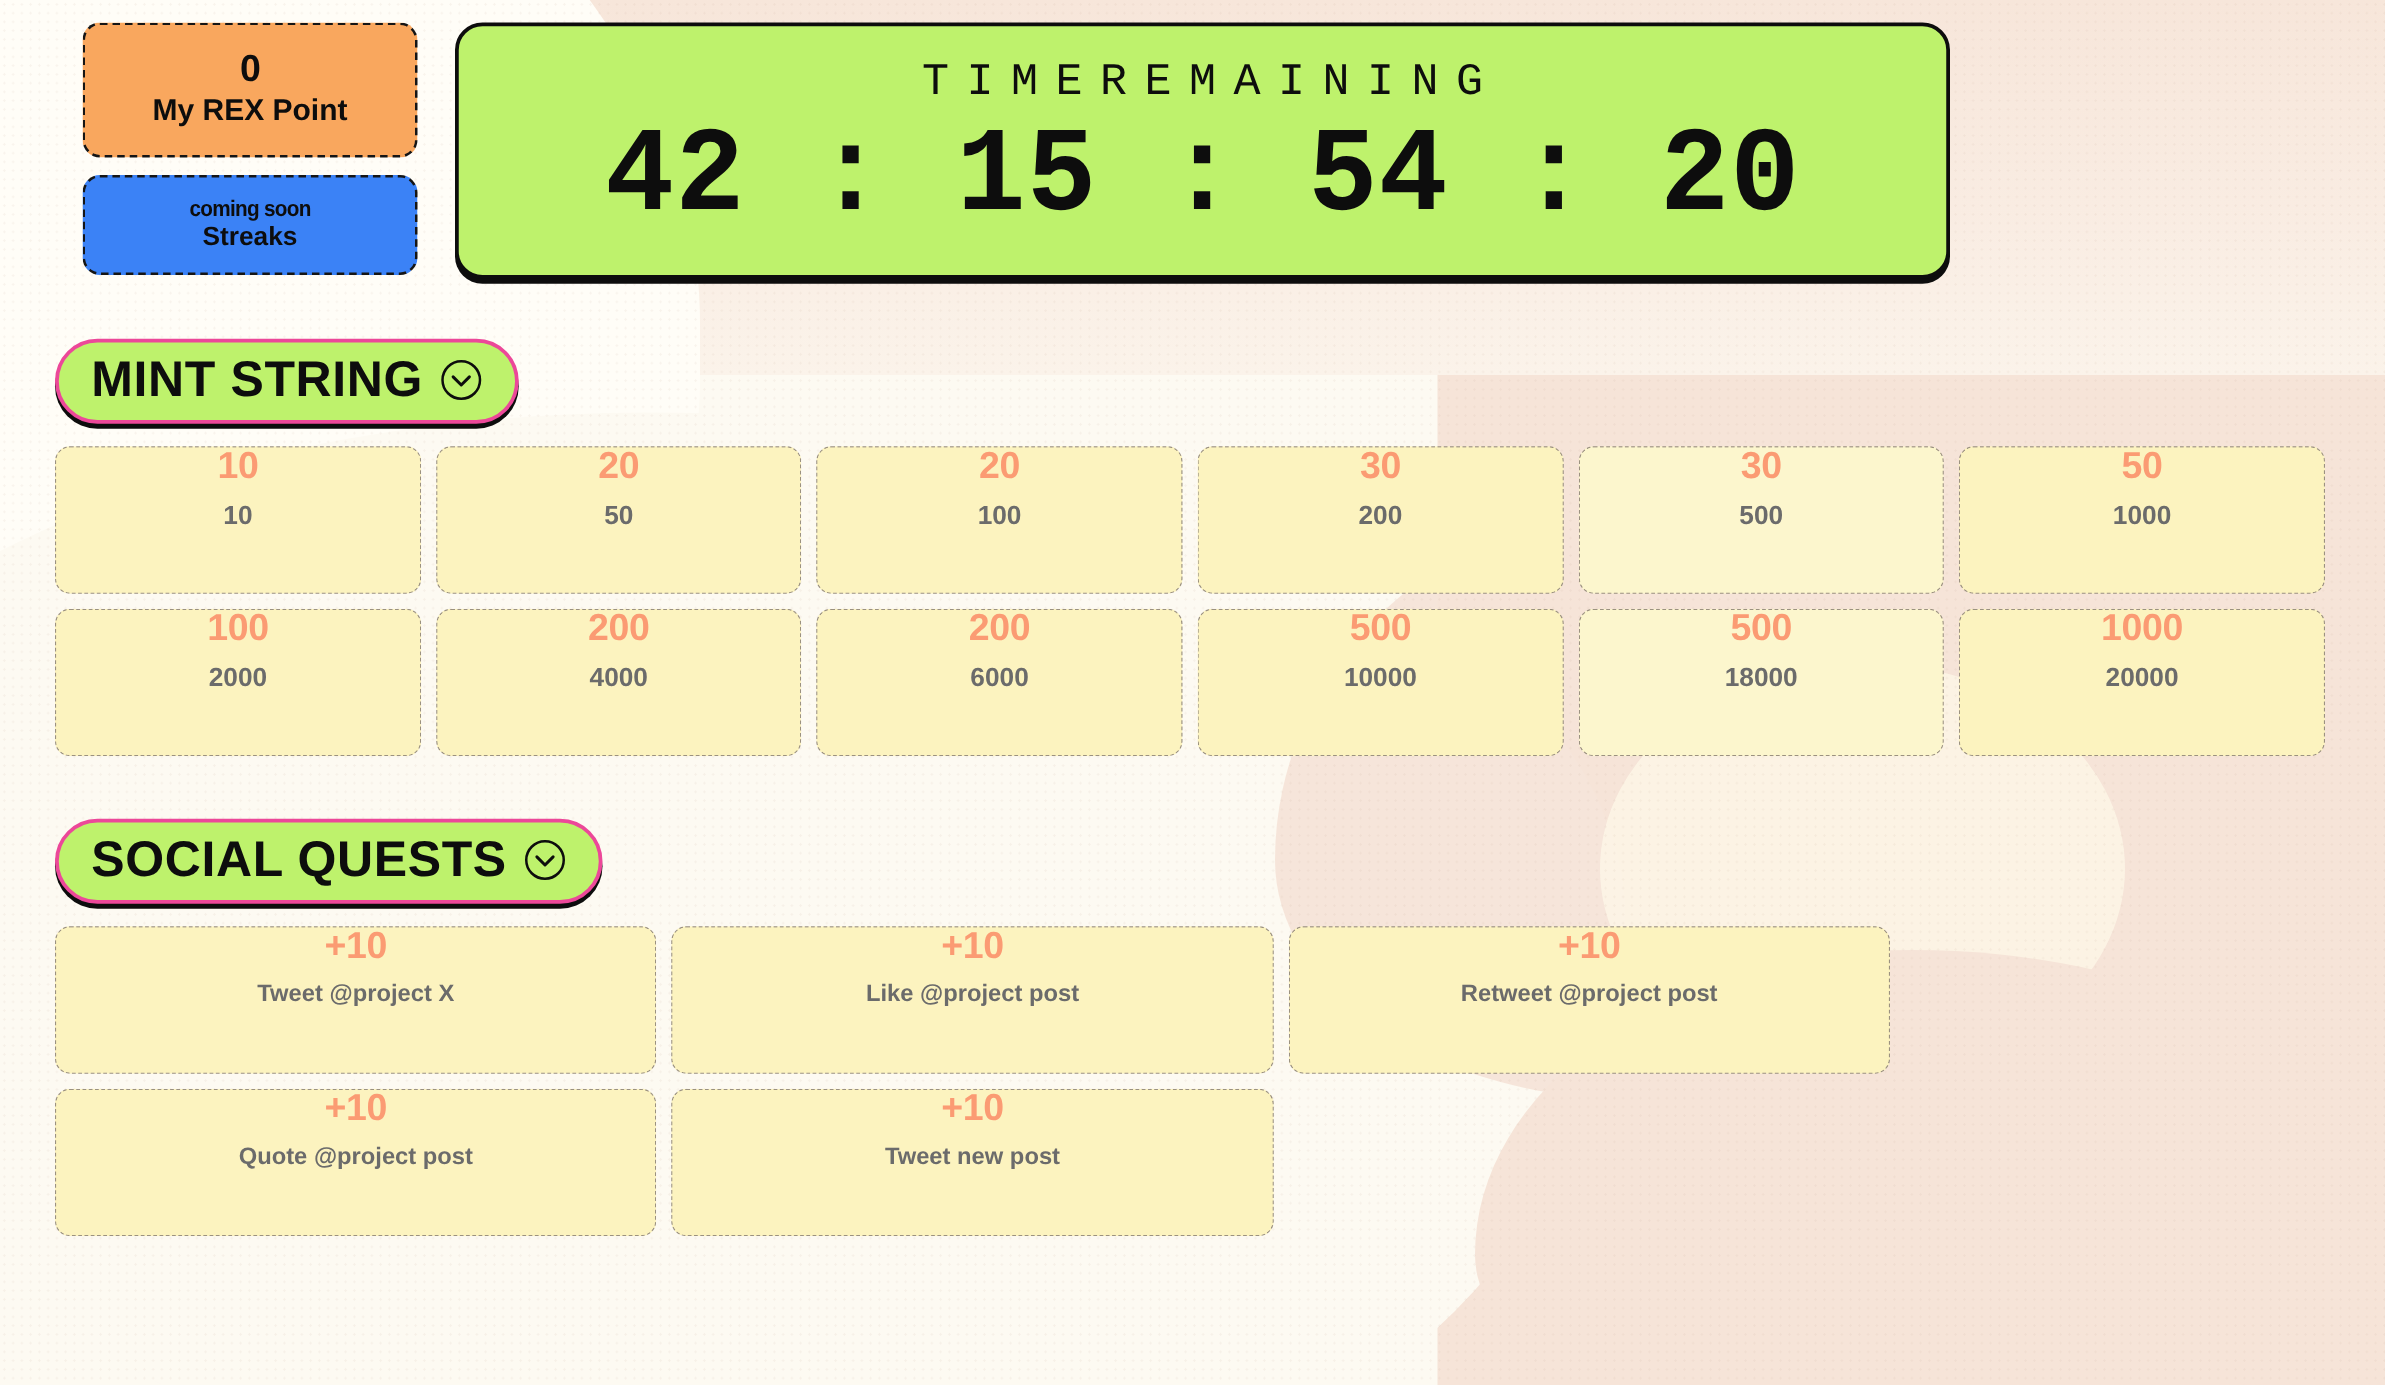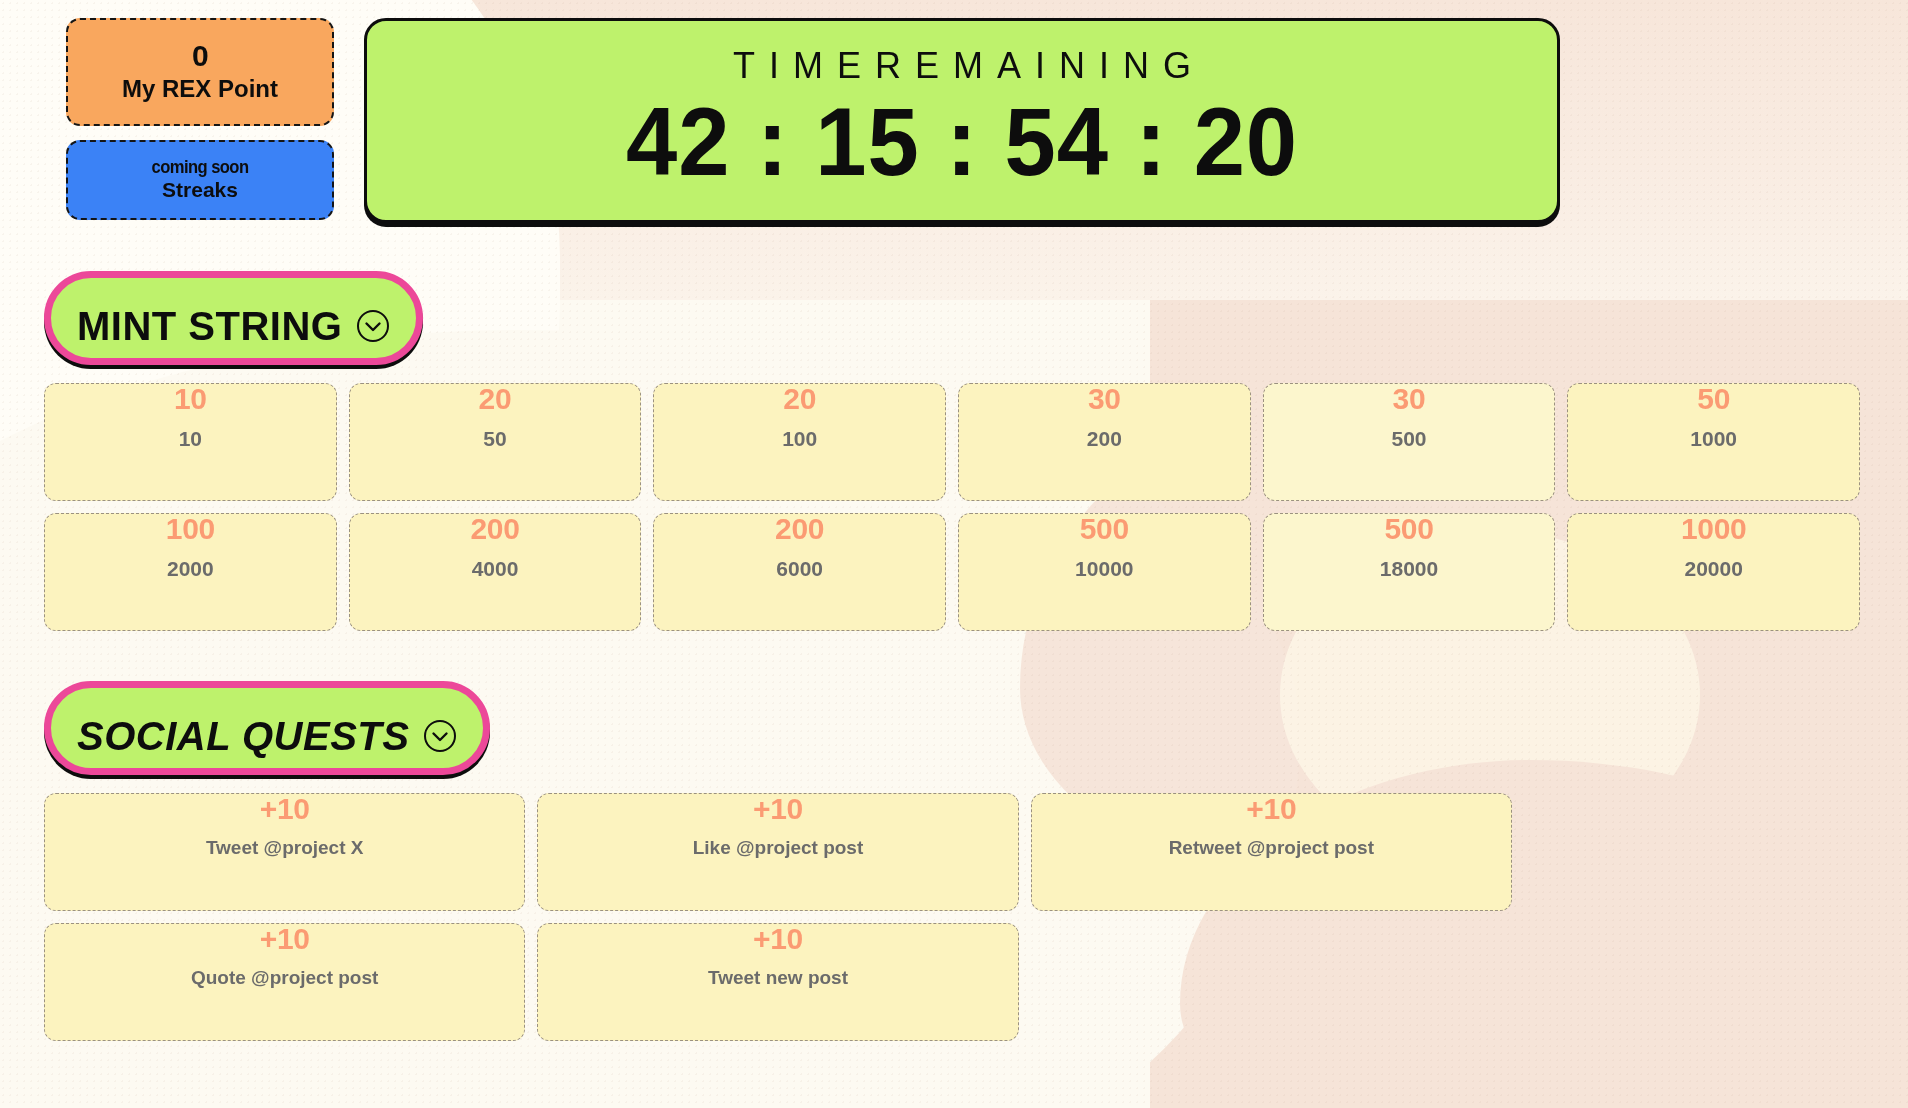--- a/index.html
+++ b/index.html
@@ -164,20 +164,21 @@
     color: #0d0d0d;
     margin-top: 1px;
   }
 
   .timer-col {
     flex: 1 1 auto;
     display: flex;
     flex-direction: column;
     gap: 16px;
     max-width: 1196px;
+    font-family: Liberation Mono, monospace;
   }
 
   .timer-box {
     background: #bef26c;
     border: 3px solid #0d0d0d;
     border-radius: 22px;
     height: 205px;
     display: flex;
     flex-direction: column;
     align-items: center;
@@ -215,42 +216,42 @@
     font-weight: 700;
     color: #0d0d0d;
   }
 
   
   .section-head {
     display: inline-flex;
     align-items: center;
     gap: 14px;
     background: #bef26c;
-    border: 7px solid #ec4899;
+    border: 3px solid #ec4899;
     border-radius: 999px;
-    padding: 28px 26px 12px;
+    padding: 10px 26px 12px;
     box-shadow: 0 4px 0 #0d0d0d;
   }
   .section-head .title {
     font-size: 40px;
     font-weight: 800;
     color: #0d0d0d;
     letter-spacing: .5px;
     line-height: 1;
   }
   .chev {
     width: 34px;
     height: 34px;
     flex: 0 0 34px;
     display: block;
   }
 
   .section-wrap { padding-left: 44px; }
   .mint-head-wrap  { margin-top: 48px; }
-  .quest-head-wrap { margin-top: 50px; font-style: italic; }
+  .quest-head-wrap { margin-top: 50px; }
 
   
   .grid {
     display: grid;
     gap: 12px;
     padding: 0 48px 0 44px;
     margin-top: 18px;
   }
   .grid.mint  { grid-template-columns: repeat(6, 1fr); }
   .grid.quest { grid-template-columns: repeat(3, 1fr); padding-right: 396px; }

